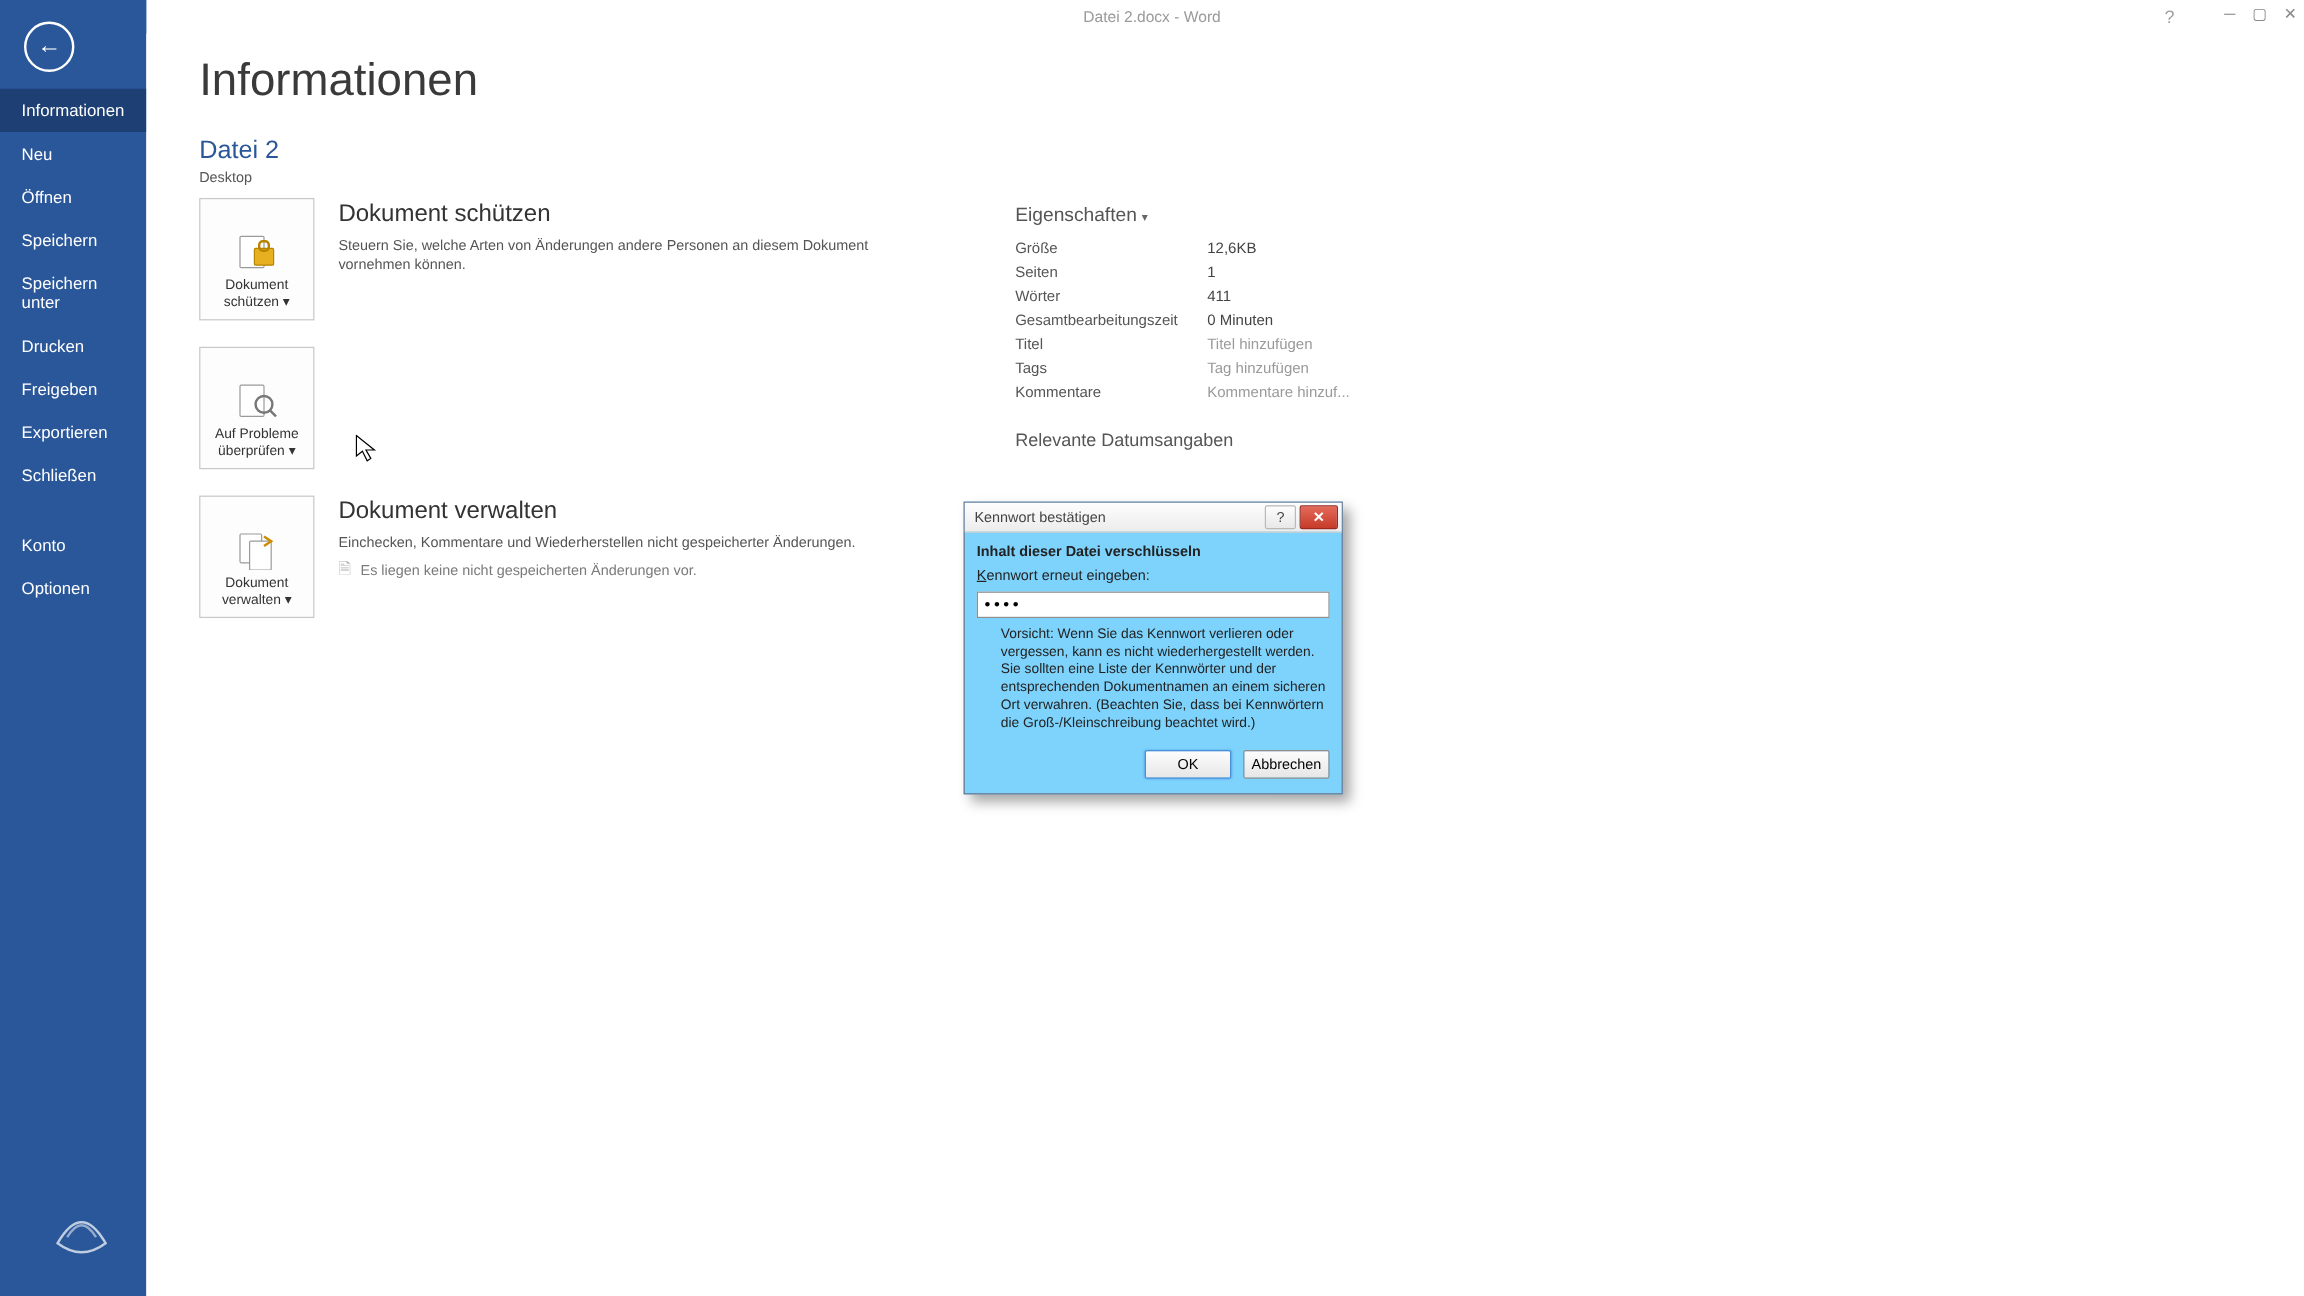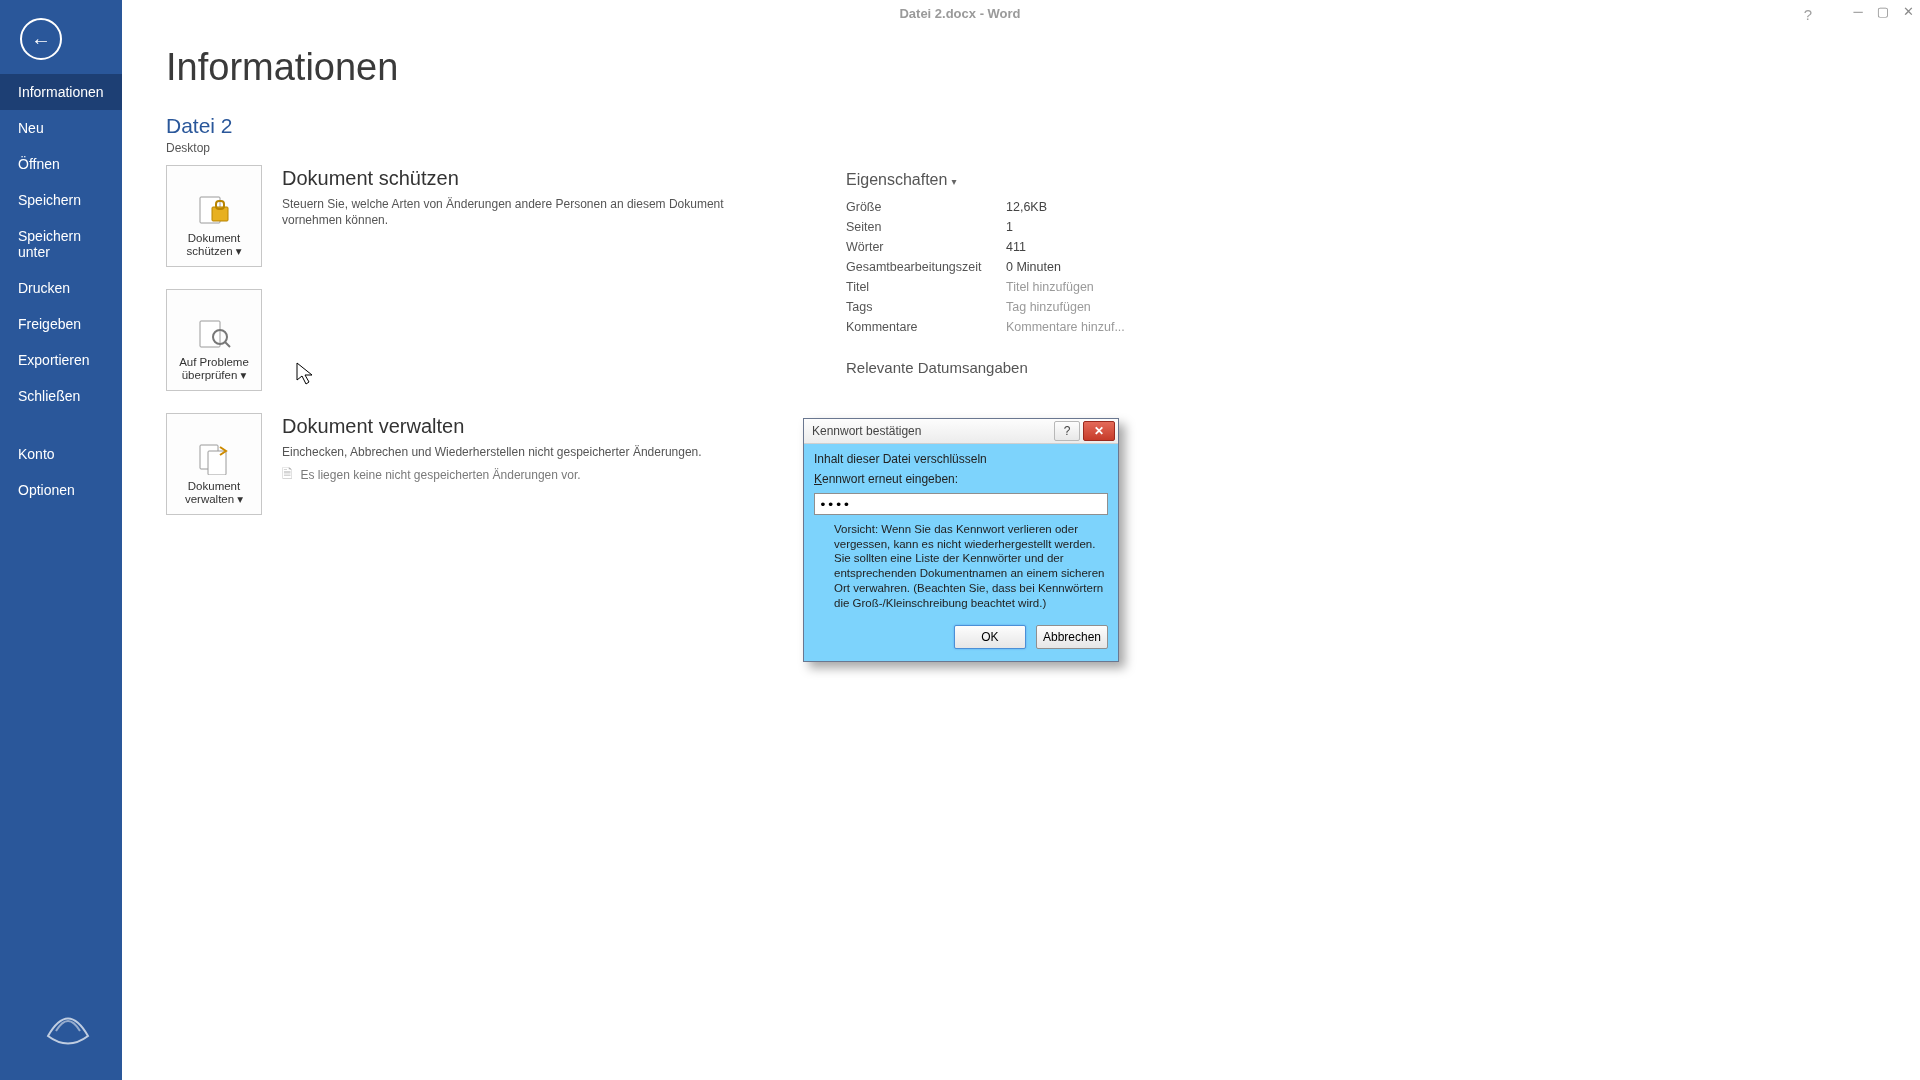--- a/index.html
+++ b/index.html
@@ -18,21 +18,20 @@
     background: #fff;
     border-bottom: 0;
   }
   .titlebar .title {
     position: absolute;
     left: 0; right: 0; top: 0;
     text-align: center;
     line-height: 28px;
     color: #9a9a9a;
     font-size: 13px;
-    font-weight: bold;
   }
   .titlebar .win-controls {
     position: absolute;
     right: 6px; top: 4px;
     display: flex;
     gap: 14px;
   }
   .titlebar .win-controls span {
     color: #8a8a8a;
     font-size: 13px;
@@ -266,21 +265,21 @@
     background: linear-gradient(#e46a59, #c63b2a);
     border: 1px solid #9a2a1f;
     color: #fff;
     font-weight: bold;
     width: 30px;
   }
   .modal .dlg-body {
     padding: 8px 10px 5px 10px;
   }
   .modal .bold {
-    font-weight: normal;
+    font-weight: bold;
     font-size: 12px;
     color: #222;
     margin-bottom: 6px;
   }
   .modal .lbl {
     font-size: 12px;
     color: #222;
     margin-bottom: 7px;
   }
   .modal .lbl .underline { text-decoration: underline; }
@@ -412,21 +411,21 @@
             <svg width="40" height="34">
                 <rect x="6" y="4" width="18" height="24" rx="1" fill="#fff" stroke="#9a9a9a"></rect>
                 <rect x="14" y="10" width="18" height="24" rx="1" fill="#fff" stroke="#9a9a9a"></rect>
                 <path d="M26 6 l6 4 l-6 4" fill="none" stroke="#cc8a00" stroke-width="2"></path>
               </svg>
           </span>
           <span>Dokument verwalten ▾</span>
         </div>
         <div class="tile-text">
           <div class="headline">Dokument verwalten</div>
-          <div class="desc">Einchecken, Abbrechen und Wiederherstellen nicht gespeicherter Änderungen.</div>
+          <div class="desc">Einchecken, Kommentare und Wiederherstellen nicht gespeicherter Änderungen.</div>
           <div class="nounsaved">
             <span class="icon">🗎</span>
             <span>Es liegen keine nicht gespeicherten Änderungen vor.</span>
           </div>
         </div>
       </div>
 
     </div>
 
     <div class="col-right">

